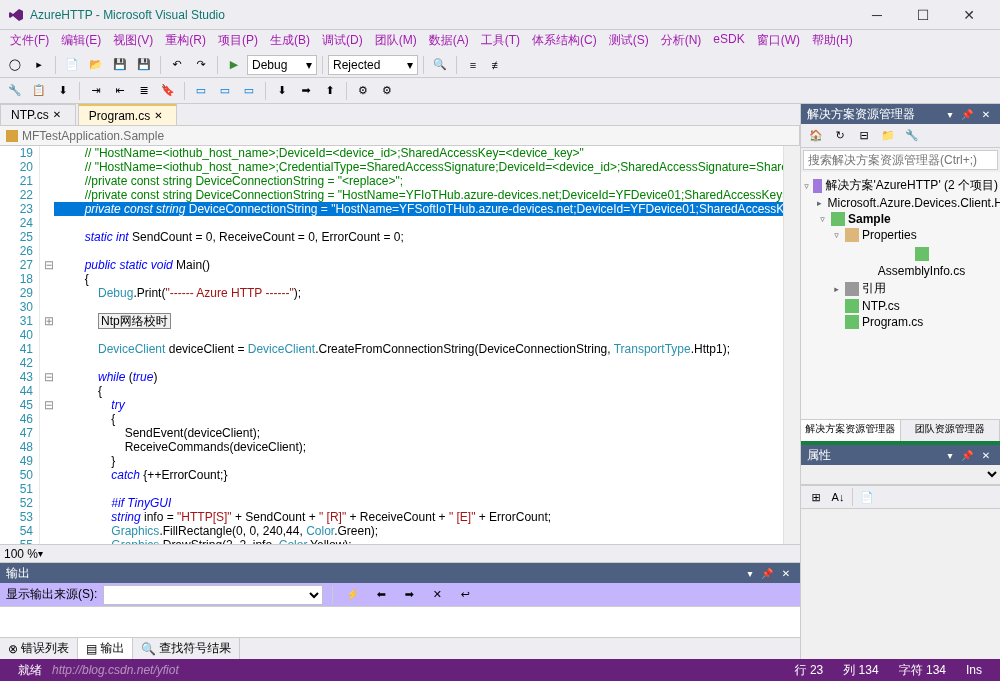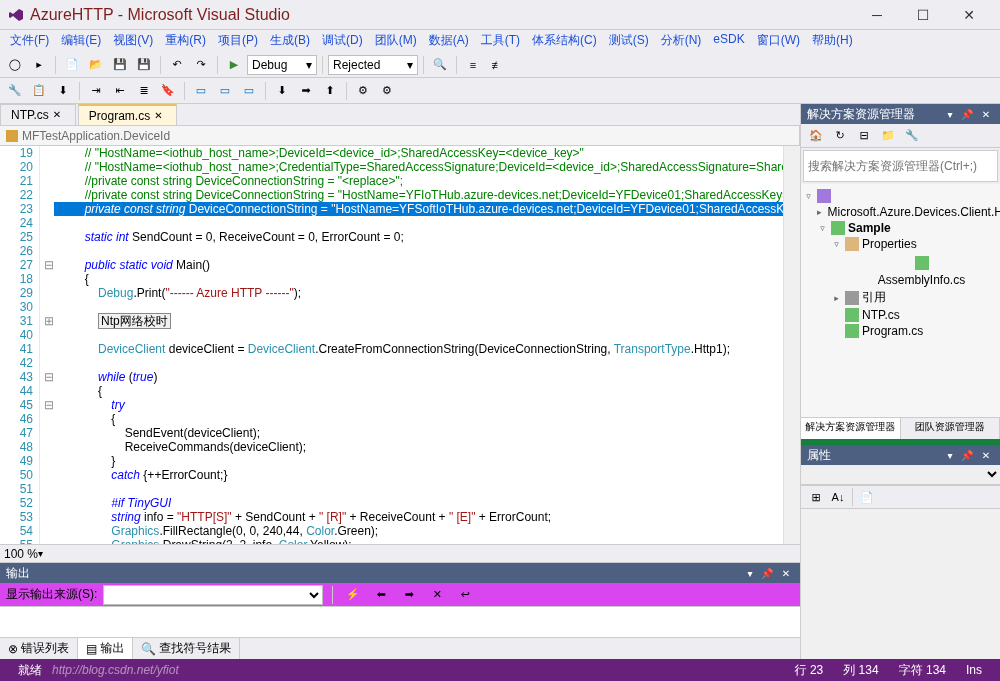--- a/index.html
+++ b/index.html
@@ -1,25 +1,25 @@
 <!DOCTYPE html>
 <html><head>
   <meta charset="utf-8">
   <style>
     * { margin: 0; padding: 0; box-sizing: border-box; font-family: "Segoe UI", Tahoma, sans-serif; font-size: 12px; }
     body { background: #eeeef2; display: flex; flex-direction: column; height: 681px; width: 1000px; overflow: hidden; }
     
     .titlebar { display: flex; align-items: center; height: 30px; background: #eeeef2; border-bottom: 1px solid #ccc; padding: 0 8px; }
     .titlebar .vs-icon { width: 16px; height: 16px; margin-right: 6px; display:inline-block; }
-    .titlebar .title { flex: 1; color: #7f1d1d; font-size: 16px; }
+    .titlebar .title { flex: 1; color: #0f766e; font-size: 12px; }
     .win-controls { display: flex; gap: 0; }
     .win-btn { width: 46px; height: 30px; display: flex; align-items: center; justify-content: center; font-size: 14px; cursor: pointer; color: #333; }
     
     .menubar { display: flex; height: 22px; background: #eeeef2; padding: 0 4px; }
-    .menu-item { padding: 2px 6px; cursor: pointer; color: #1d4ed8; }
+    .menu-item { padding: 2px 6px; cursor: pointer; color: #a21caf; }
     
     .toolbar { display: flex; height: 26px; background: #eeeef2; border-bottom: 1px solid #ccc; align-items: center; padding: 0 4px; gap: 2px; }
     .tb-btn { width: 22px; height: 22px; display: flex; align-items: center; justify-content: center; cursor: pointer; border: 1px solid transparent; font-size: 11px; }
     .tb-sep { width: 1px; height: 18px; background: #ccc; margin: 0 3px; }
     .tb-dropdown { height: 20px; border: 1px solid #c0c0c0; background: #fff; padding: 0 4px; min-width: 70px; display: flex; align-items: center; justify-content: space-between; cursor: pointer; }
     
     .main-area { flex: 1; display: flex; overflow: hidden; }
     
     .editor-panel { flex: 1; display: flex; flex-direction: column; background: #fff; overflow: hidden; }
     .tabs { display: flex; height: 22px; background: #eeeef2; border-bottom: 1px solid #ccc; }
@@ -43,21 +43,21 @@
     .c-string { color: #a31515; }
     .c-comment { color: #008000; }
     .code-scroll-v { width: 17px; background: #f0f0f0; border-left: 1px solid #e0e0e0; }
     
     .status-strip { height: 18px; background: #eeeef2; border-top: 1px solid #ccc; font-size: 10px; padding: 0 4px; display: flex; align-items: center; }
     
     .output-panel { background: #eeeef2; border-top: 1px solid #ccc; }
     .panel-header { height: 20px; background: #4d6082; color: #fff; padding: 2px 6px; display: flex; align-items: center; justify-content: space-between; font-size: 11px; }
     .panel-controls { display: flex; gap: 2px; }
     .panel-ctrl { width: 16px; height: 16px; display: flex; align-items: center; justify-content: center; cursor: pointer; font-size: 10px; }
-    .output-toolbar { height: 24px; display: flex; align-items: center; padding: 0 6px; gap: 6px; background: #d946ef; border-bottom: 1px solid #ccc; }
+    .output-toolbar { height: 24px; display: flex; align-items: center; padding: 0 6px; gap: 6px; background: #c4b5fd; border-bottom: 1px solid #ccc; }
     .output-combo { width: 220px; height: 20px; border: 1px solid #c0c0c0; background: #fff; }
     .output-body { background: #fff; height: 30px; }
     
     .bottom-tabs { height: 22px; display: flex; background: #eeeef2; border-top: 1px solid #ccc; }
     .bottom-tab { padding: 2px 8px; border-right: 1px solid #ccc; cursor: pointer; display: flex; align-items: center; gap: 3px; font-size: 11px; }
     .bottom-tab.active { background: #fff; }
     
     .statusbar { height: 22px; background: #68217a; color: #fff; display: flex; align-items: center; padding: 0 8px; font-size: 11px; }
     .status-item { padding: 0 10px; }
     .status-spacer { flex: 1; }
@@ -70,21 +70,21 @@
     .tree-node { display: flex; align-items: center; gap: 3px; padding: 1px 0; cursor: pointer; white-space: nowrap; }
     .tree-expand { width: 11px; text-align: center; color: #666; font-size: 9px; }
     .tree-icon { width: 14px; height: 14px; display: inline-block; }
     .indent-1 { padding-left: 14px; }
     .indent-2 { padding-left: 28px; }
     .indent-3 { padding-left: 42px; flex-direction: column; }
     .se-tabs { display: flex; height: 22px; border-top: 1px solid #ccc; }
     .se-tab { flex: 1; padding: 2px 4px; font-size: 10px; border-right: 1px solid #ccc; cursor: pointer; text-align: center; overflow: hidden; white-space: nowrap; }
     .se-tab.active { background: #fff; }
     
-    .props-panel { border-top: 6px solid #15803d; }
+    .props-panel { border-top: 4px solid #15803d; }
     .props-toolbar { height: 24px; display: flex; align-items: center; padding: 0 4px; border-top: 1px solid #ccc; border-bottom: 1px solid #ccc; }
     .props-body { height: 150px; background: #f0f0f0; }
     
     .ci-sln{background:#a179dc;} .ci-csproj{background:#68c168;} .ci-folder{background:#dcb67a;} .ci-cs{background:#68c168;} .ci-ref{background:#999;}
   </style>
 </head>
 <body>
 
 <div class="titlebar">
   <span class="vs-icon">
@@ -179,21 +179,21 @@
           <span class="tab-close">✕</span>
         </div>
         <div class="tab active">
           <span>Program.cs</span>
           <span class="tab-close">✕</span>
         </div>
       </div>
     <div class="nav-bar">
       <div class="nav-dropdown">
           <span class="nav-icon"></span>
-          <span>MFTestApplication.DeviceId</span>
+          <span>MFTestApplication.Sample</span>
         </div>
     </div>
     <div class="code-area">
       <div class="gutter" id="gutter">
           <div class="line">19</div>
           <div class="line">20</div>
           <div class="line">21</div>
           <div class="line">22</div>
           <div class="line">23</div>
           <div class="line">24</div>
@@ -304,25 +304,26 @@
         <span class="panel-ctrl">✕</span>
       </div>
     </div>
     <div class="se-toolbar">
       <div class="tb-btn">🏠</div>
       <div class="tb-btn">↻</div>
       <div class="tb-btn">⊟</div>
       <div class="tb-btn">📁</div>
       <div class="tb-btn">🔧</div>
     </div>
-    <div style="padding:2px;"><input type="text" style="width: 100%; height: 32px; border: 1px solid rgb(204, 204, 204); padding: 8px 4px;" placeholder="搜索解决方案资源管理器(Ctrl+;)"></div>
+    <div style="padding:2px;"><input type="text" style="width: 100%; height: 20px; border: 1px solid rgb(204, 204, 204); padding: 8px 4px;" placeholder="搜索解决方案资源管理器(Ctrl+;)"></div>
     <div class="se-tree">
       <div class="tree-node">
           <span class="tree-expand">▿</span>
           <span class="tree-icon ci-sln"></span>
+          <span>解决方案'AzureHTTP' (2 个项目)</span>
         </div>
       <div class="tree-node indent-1">
           <span class="tree-expand">▸</span>
           <span class="tree-icon ci-csproj"></span>
           <span>Microsoft.Azure.Devices.Client.Http.N</span>
         </div>
       <div class="tree-node indent-1">
           <span class="tree-expand">▿</span>
           <span class="tree-icon ci-csproj"></span>
           <b>Sample</b>

